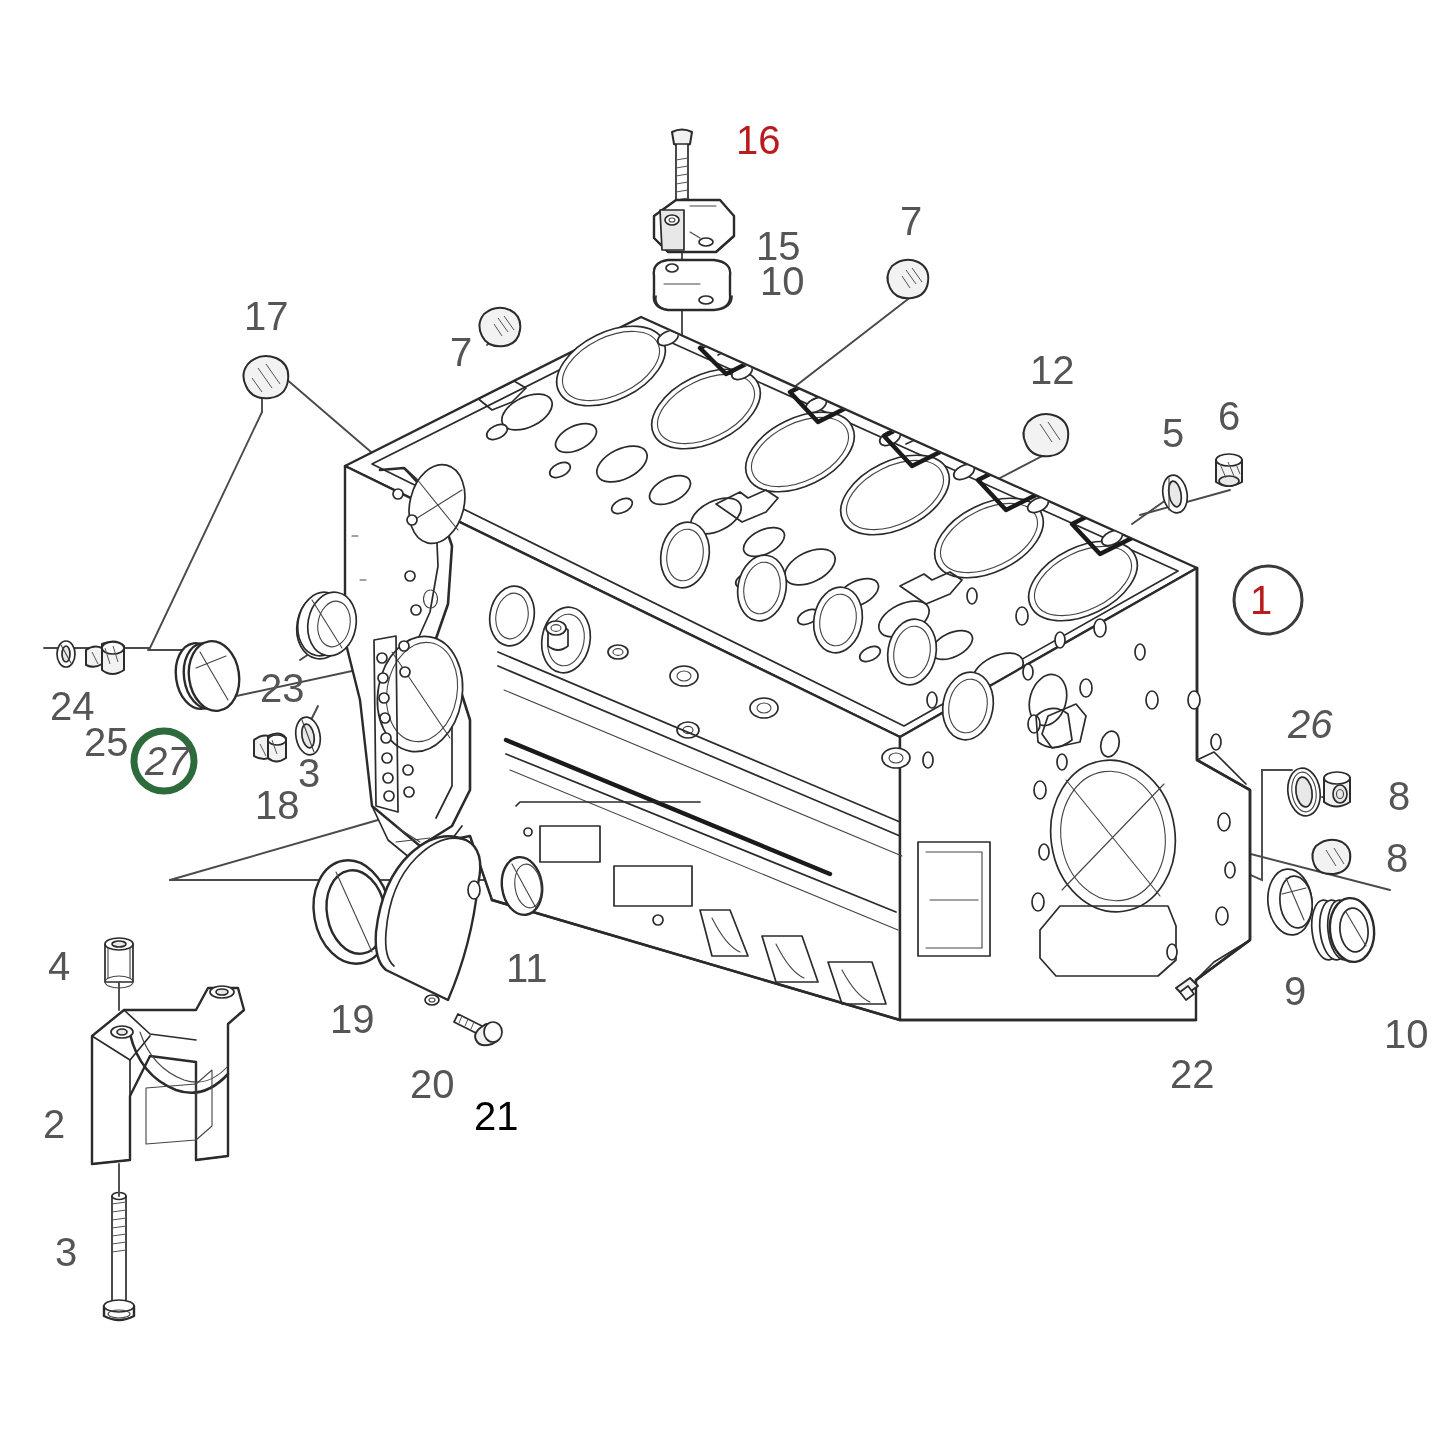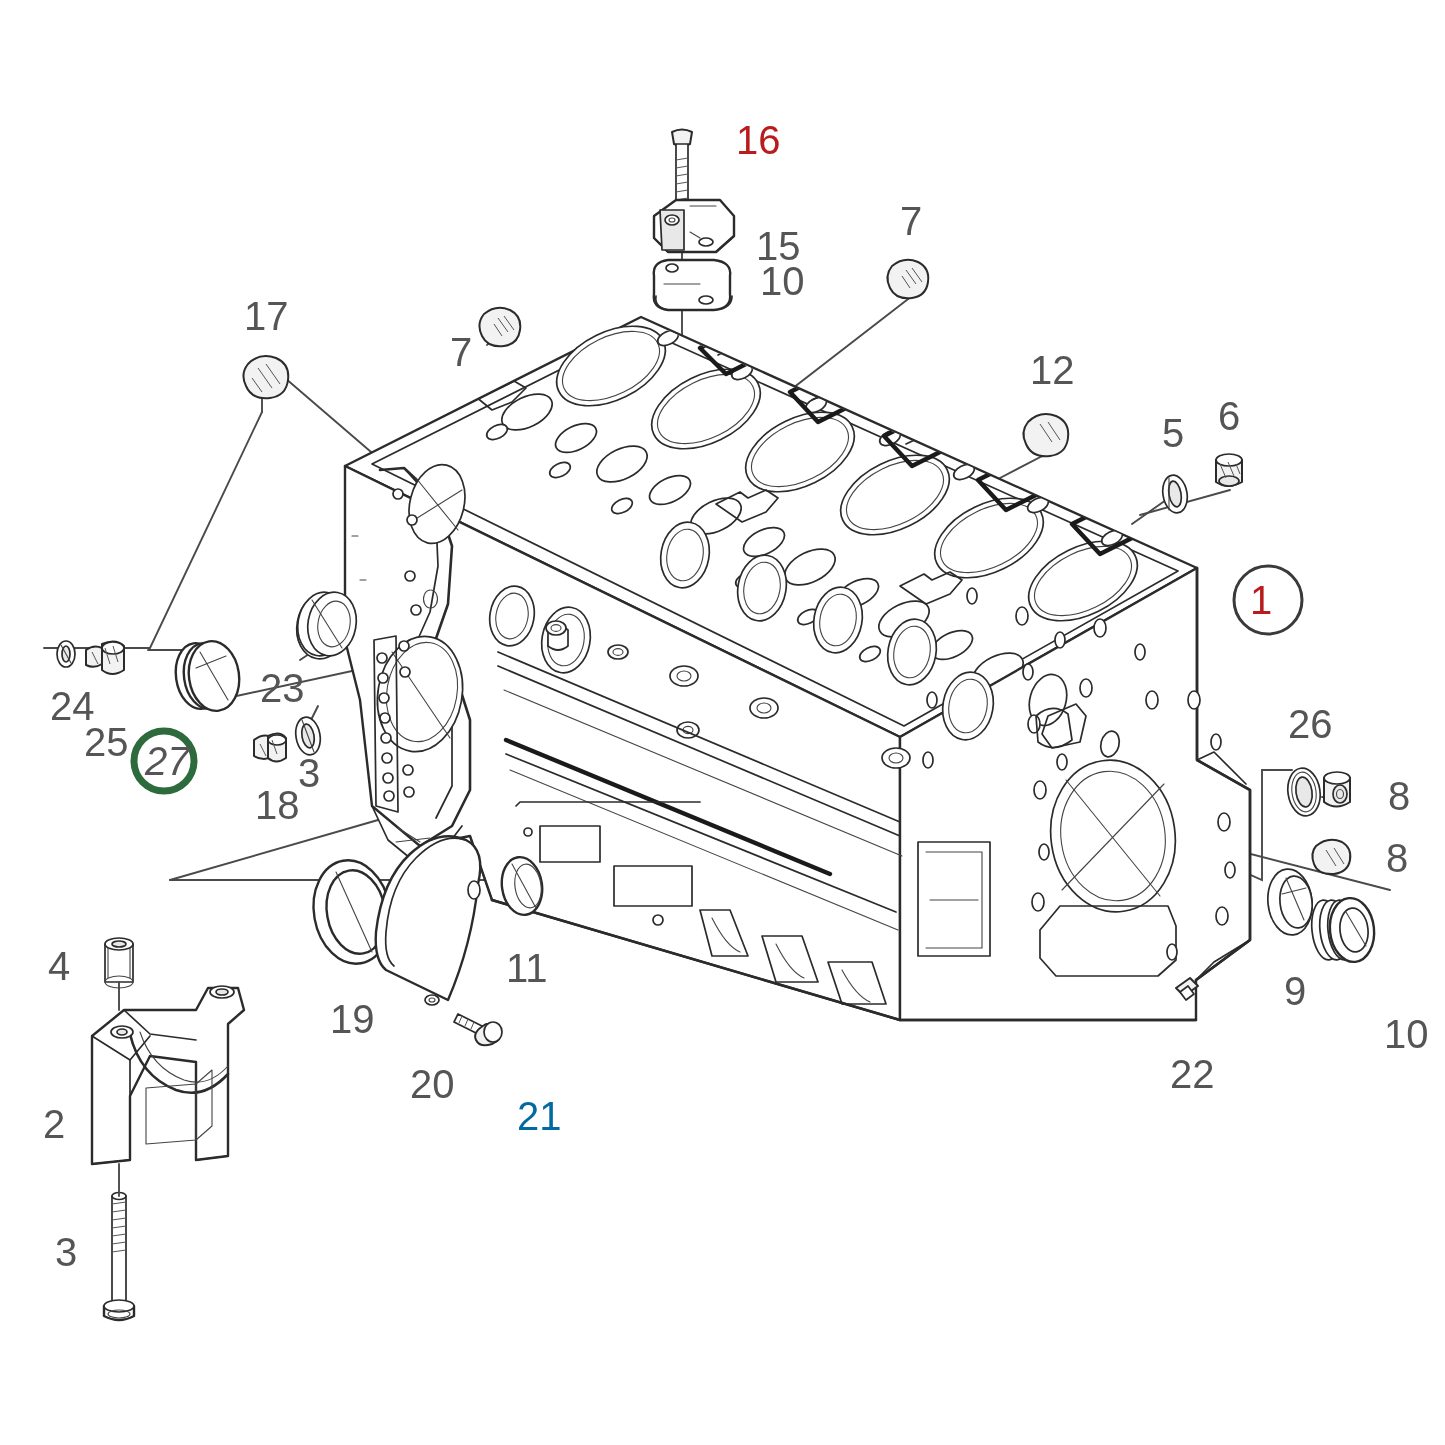--- a/index.html
+++ b/index.html
@@ -20,21 +20,21 @@
     position: absolute;
     font-family: "Liberation Sans", sans-serif;
     font-size: 40px;
     line-height: 1;
     white-space: nowrap;
     -webkit-user-select: none;
     user-select: none;
   }
   .c-mid   { color: #555555; }
   .c-grey  { color: #b91c1c; }
-  .c-lite  { color: #0369a1; margin-left: 43px; }
+  .c-lite  { color: #000000; }
 </style>
 </head>
 <body>
 
 <div id="stage">
 
   <svg id="art" viewBox="0 0 1445 1445">
     <defs>
       <style>
         .ln  { fill:none; stroke:#2b2b2b; stroke-width:2.6; stroke-linejoin:round; stroke-linecap:round; }
@@ -563,17 +563,17 @@
     <span class="callout-text c-grey" style="left:736px;  top:120px;">16</span>
     <span class="callout-text c-mid" style="left:298px;  top:753px;">3</span>
     <span class="callout-text c-mid" style="left:255px;  top:785px;">18</span>
     <span class="callout-text c-mid" style="left:330px;  top:999px;">19</span>
     <span class="callout-text c-mid" style="left:410px;  top:1064px;">20</span>
     <span class="callout-text c-lite" style="left:474px;  top:1096px;">21</span>
     <span class="callout-text c-mid" style="left:1170px; top:1054px;">22</span>
     <span class="callout-text c-mid" style="left:260px;  top:668px;">23</span>
     <span class="callout-text c-mid" style="left:50px;   top:686px;">24</span>
     <span class="callout-text c-mid" style="left:84px;   top:722px;">25</span>
-    <span class="callout-text c-mid" style="left:1288px; top:704px;">26</span>
+    <span class="callout-text c-mid" style="left:1288px; top:704px;font-style:italic;">26</span>
     <span class="callout-text c-mid" style="left:145px;  top:741px;font-style:italic;">27</span>
   </div>
 
 </div>
 
 </body></html>

